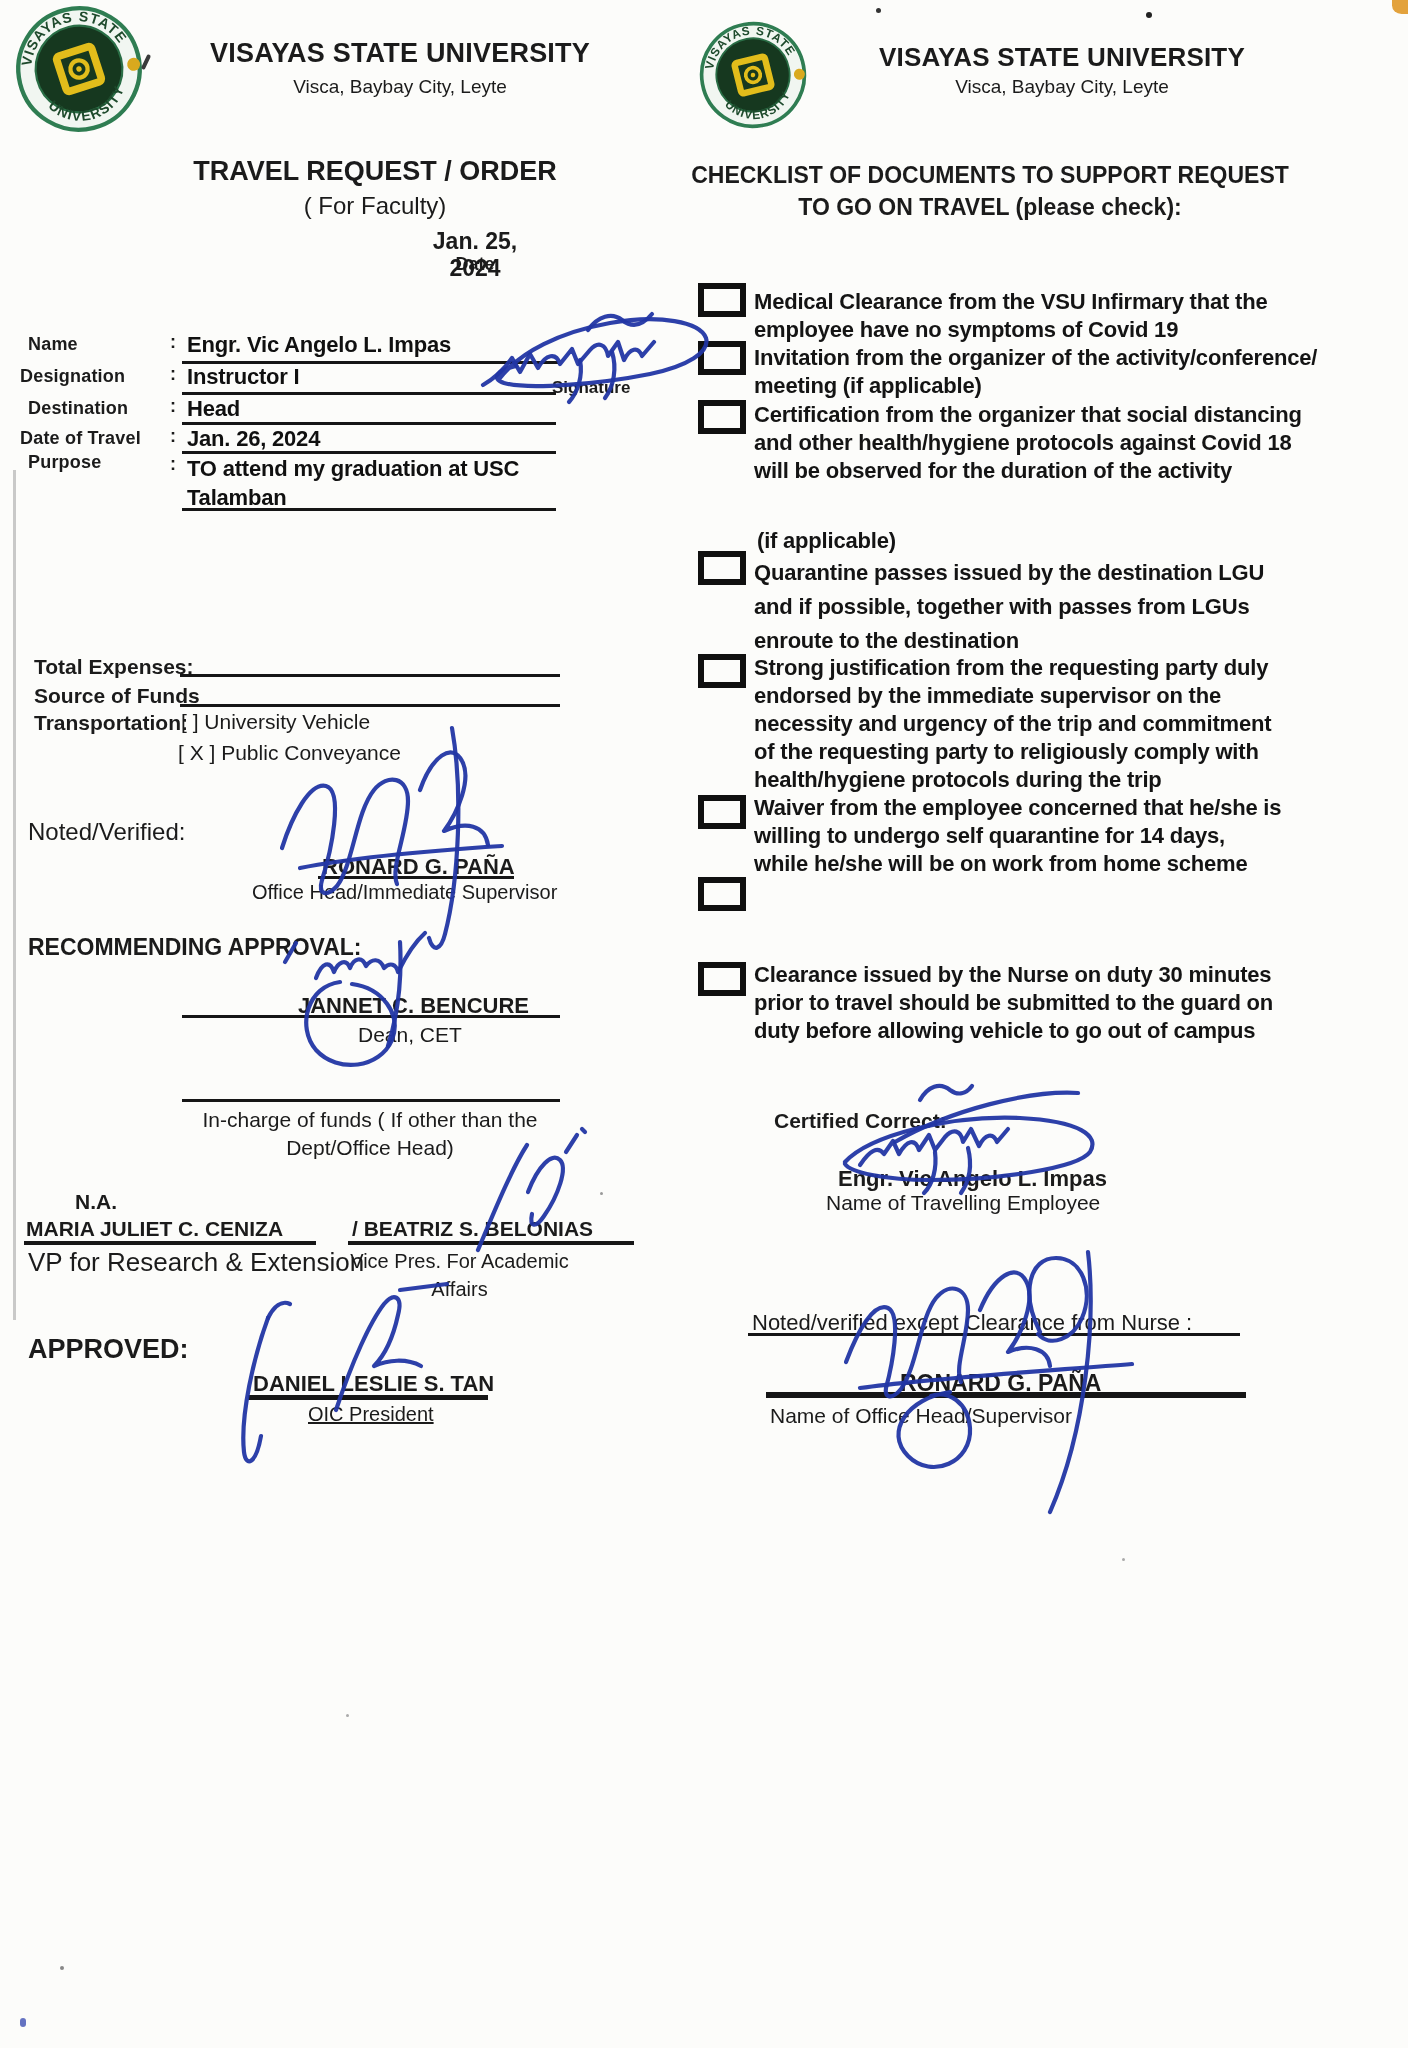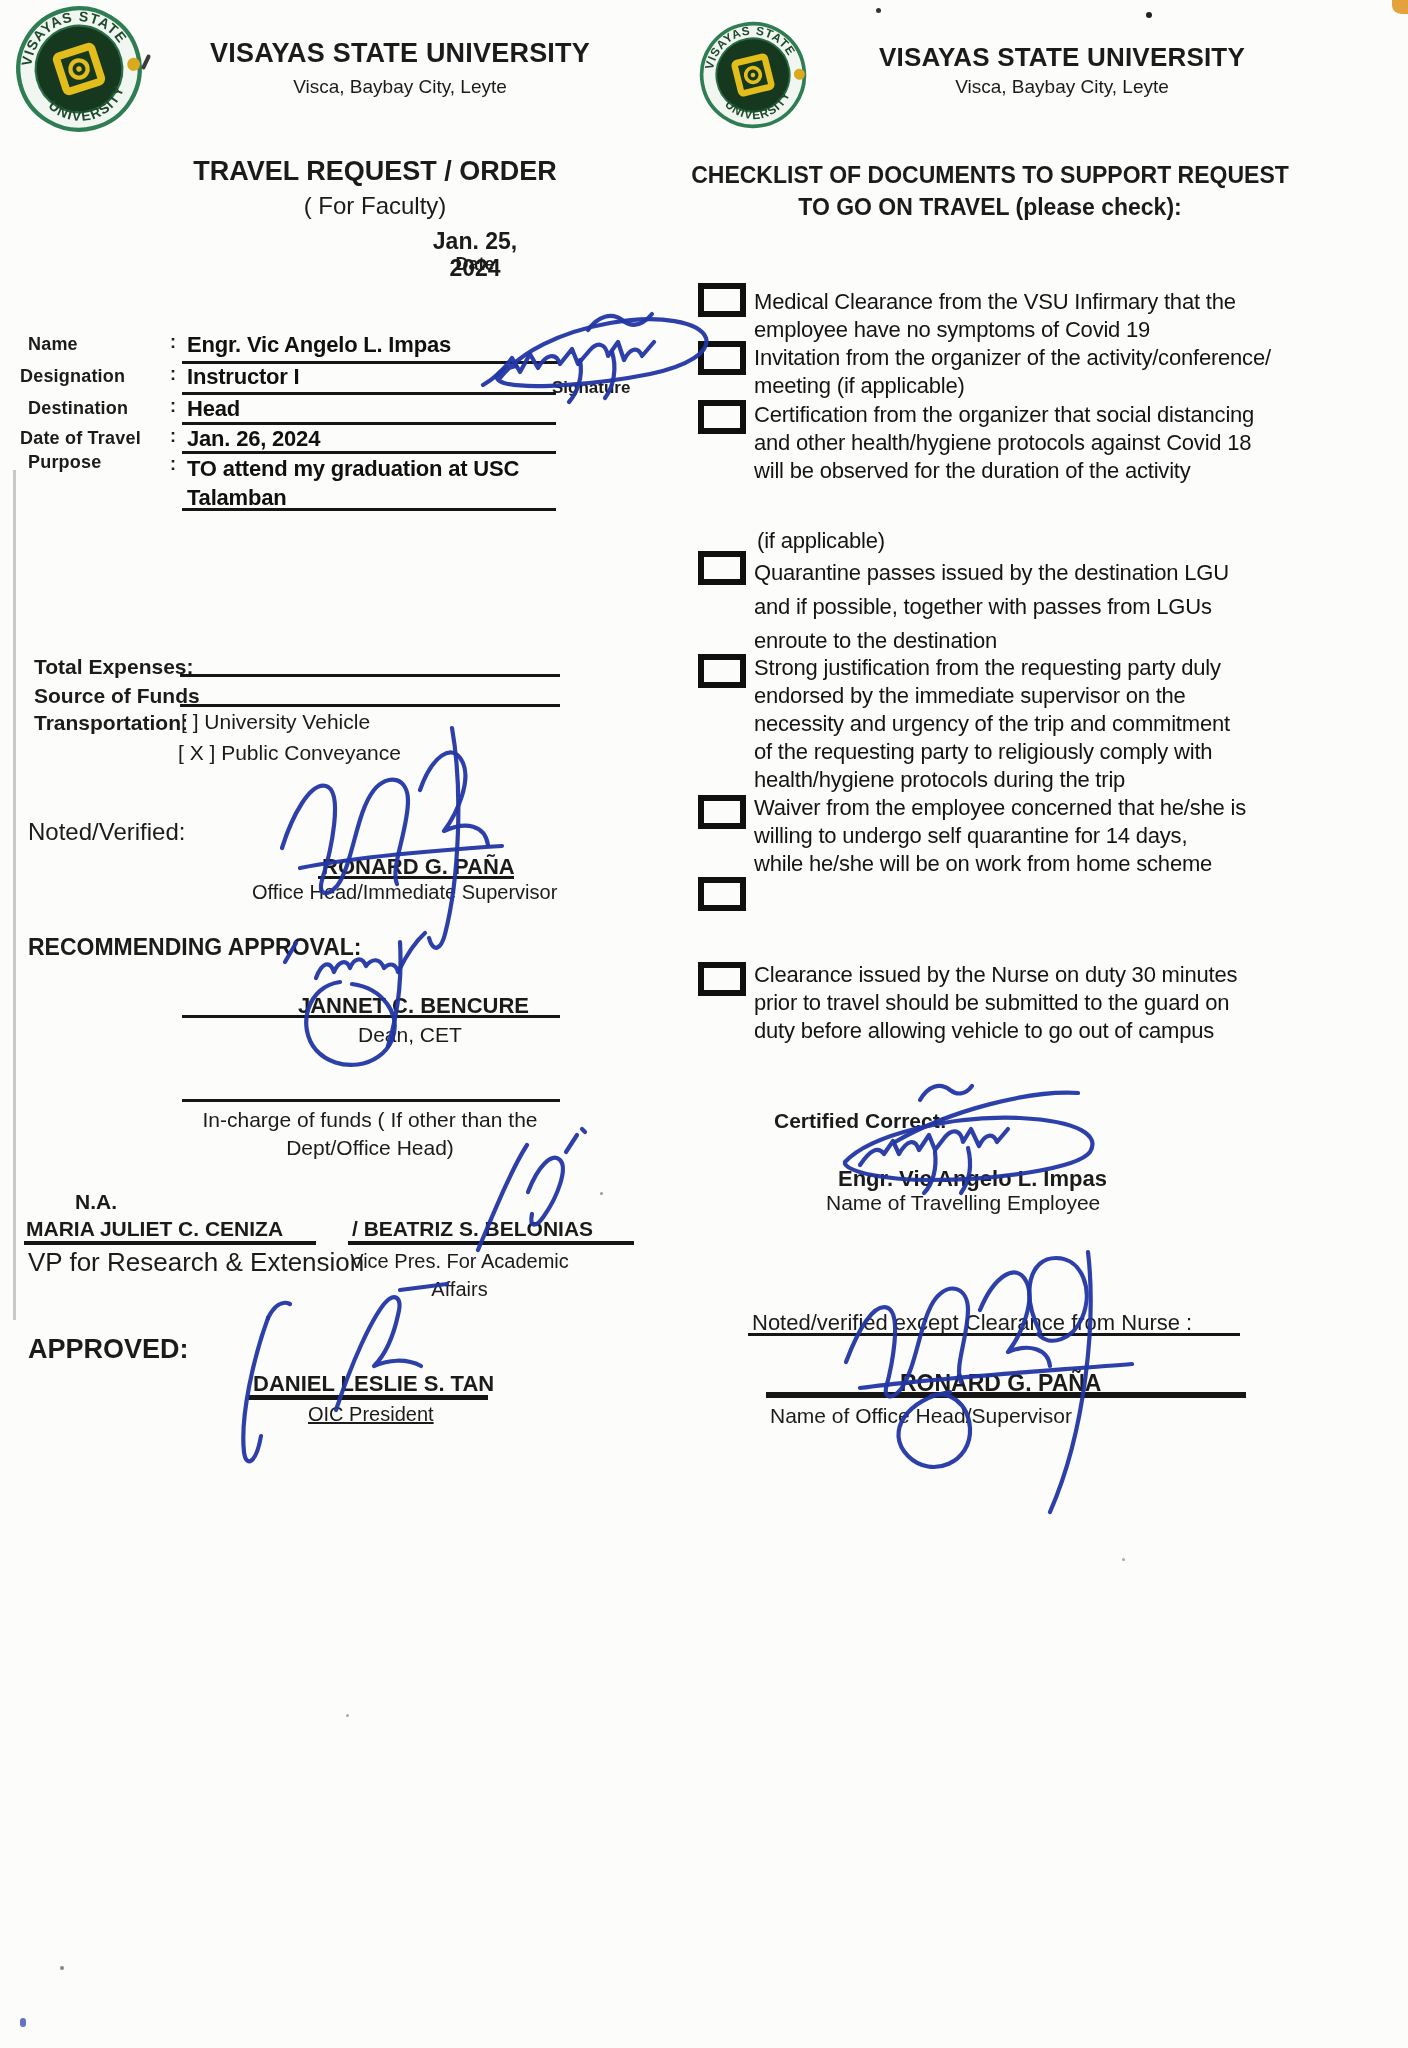--- a/index.html
+++ b/index.html
@@ -9,21 +9,21 @@
     font-family:"Liberation Sans","DejaVu Sans",sans-serif;color:#1b1b1b;
   }
   .abs{position:absolute;}
   .c{text-align:center;}
   .b{font-weight:bold;}
   .w5{font-weight:500;}
   .w6{font-weight:600;}
   .pre{white-space:pre-line;}
   .ul{position:absolute;background:#161616;height:3px;}
   .checkbox{position:absolute;width:36px;height:22px;border:6px solid #101010;background:transparent;}
-  .item{position:absolute;white-space:pre-line;font-size:22px;line-height:28px;font-weight:400;letter-spacing:-0.2px;width:565px;color:#141414;}
+  .item{position:absolute;white-space:pre-line;font-size:22px;line-height:28px;font-weight:700;letter-spacing:-0.2px;width:565px;color:#141414;}
   .lbl{font-size:18px;font-weight:600;letter-spacing:0.2px;}
   .val{font-size:22px;font-weight:bold;letter-spacing:-0.2px;color:#101010;}
   .speck{position:absolute;border-radius:50%;}
   svg.sigs{position:absolute;left:0;top:0;pointer-events:none;}
   svg.sigs path{fill:none;stroke:#2236a4;stroke-width:4.2;stroke-linecap:round;stroke-linejoin:round;opacity:0.95;}
   .logo{position:absolute;}
 </style>
 </head>
 <body>
 

